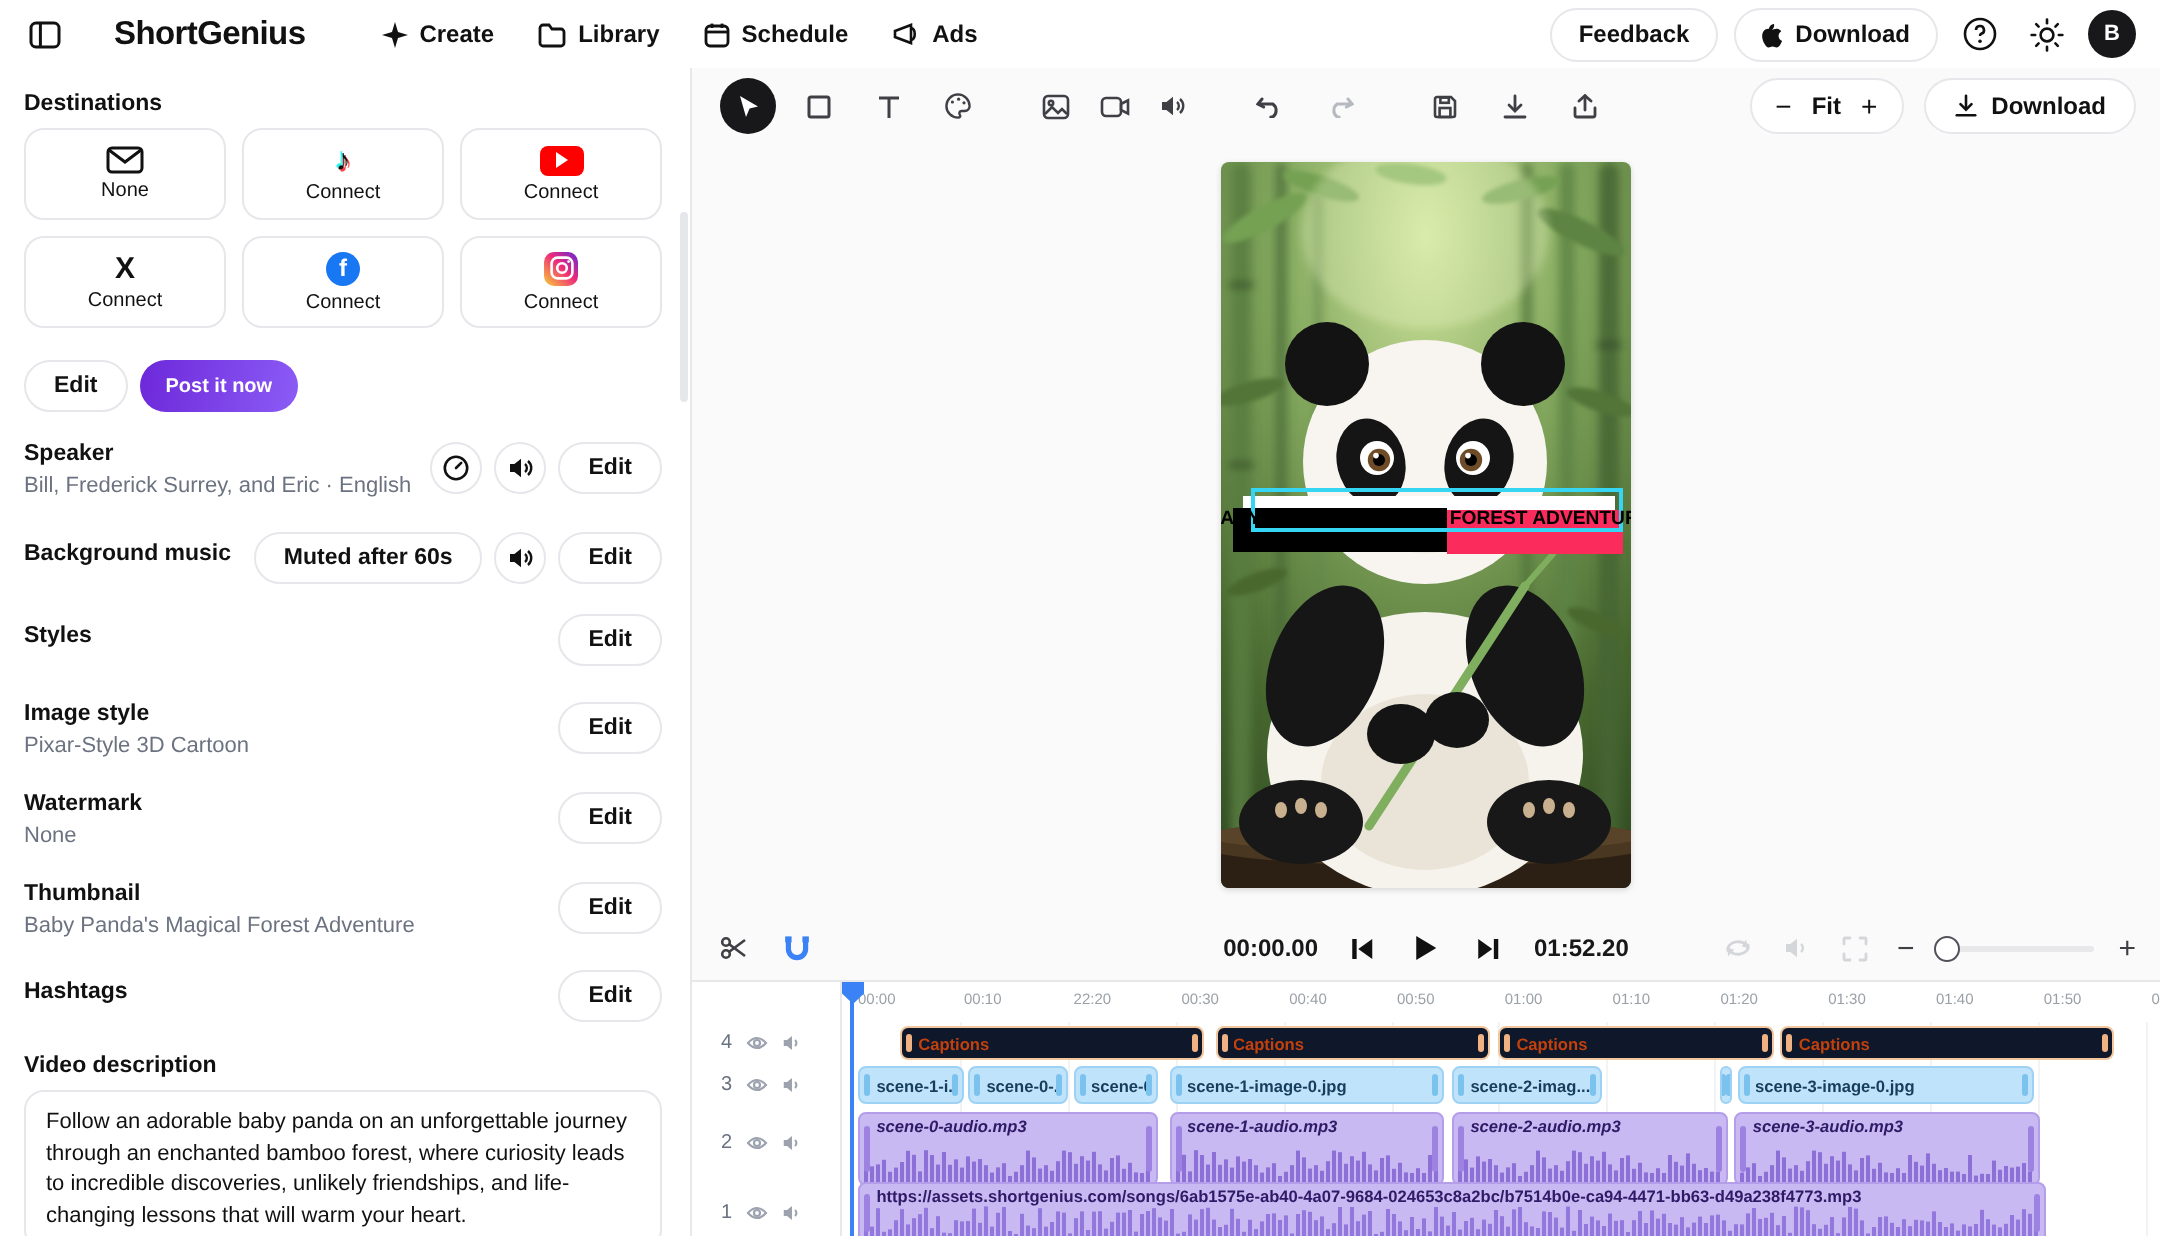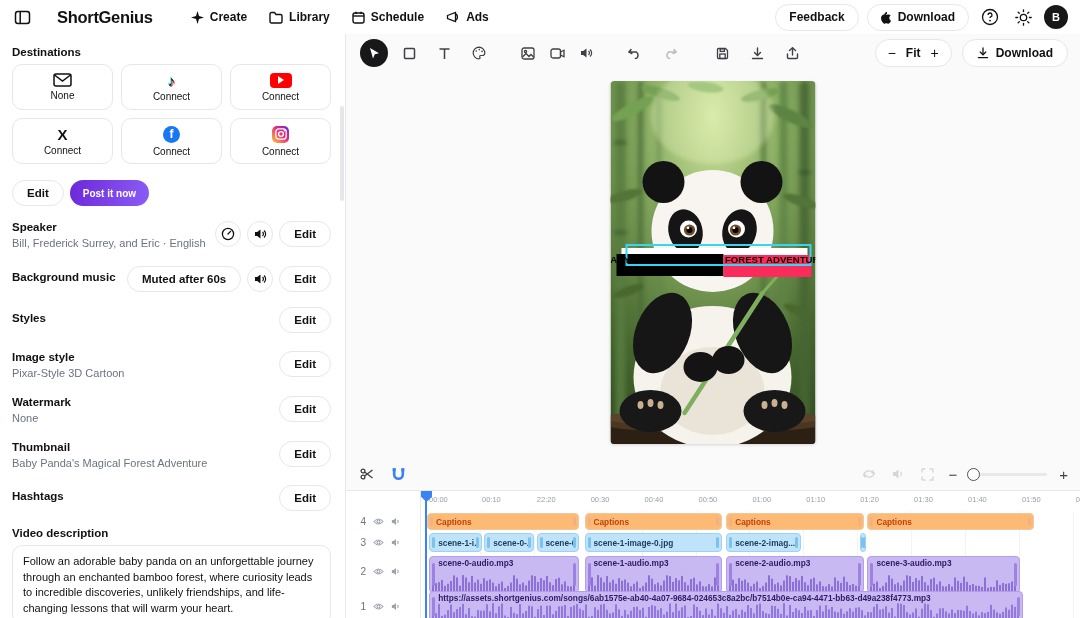--- a/index.html
+++ b/index.html
@@ -86,21 +86,21 @@
   .tl-left .hrow { position:absolute; left:0; right:0; display:flex; align-items:center; gap:7px; padding-left:13px; color:#9ca3af; }
   .tl-left .hrow .num { font-size:10px; color:#6b7280; width:7px; text-align:right; }
   .tl-right { flex:1; position:relative; overflow:hidden; }
   .ruler { position:absolute; left:5px; right:0; top:0; height:20px; }
   .ruler span { position:absolute; top:4px; font-size:7.5px; color:#9aa0a6; white-space:nowrap; }
   .tracks { position:absolute; left:5px; right:0; top:20px; bottom:0; }
   .gridline { position:absolute; top:0; bottom:0; width:1px; background:#f2f3f5; }
   .trow { position:absolute; left:0; right:0; }
   .clip { position:absolute; top:0; height:100%; border-radius:4px; overflow:hidden; cursor:pointer; }
   .clip .lbl { position:absolute; top:1px; left:8px; right:4px; font-size:8.3px; font-weight:600; white-space:nowrap; overflow:hidden; }
-  .clip.captions { background:#fdba74; border:1px solid #f3c79d; }
+  .clip.captions { background:#0f172a; border:1px solid #f3c79d;margin-left:23px; }
   .clip.captions .lbl { color:#c2410c; top:3px; }
   .clip.image { background:#bfe3fa; border:1px solid #9ed2f4; }
   .clip.image .lbl { color:#173d5c; top:4px; }
   .clip.audio { background:#c9b9f2; border:1px solid #b49ee9; }
   .clip.audio .lbl { color:#2e1a66; }
   .clip.music { background:#c9b9f2; border:1px solid #b49ee9; }
   .clip.music .lbl { color:#2e1a66; }
   .clip i.hl,.clip i.hr { position:absolute; top:18%; bottom:18%; width:3px; border-radius:2px; }
   .clip i.hl { left:2px; } .clip i.hr { right:2px; }
   .clip.captions i { background:#f0b183; }
@@ -542,20 +542,41 @@
               </svg>
           </button>
           <button class="pb-btn">
             <svg width="13" height="14" viewBox="0 0 13 14" fill="none" stroke="#3b82f6" stroke-width="2.6">
                 <path d="M2.2 1.5 v6 a4.3 4.3 0 0 0 8.6 0 v-6"></path>
                 <line x1="2.2" y1="4.2" x2="2.2" y2="1.2" stroke-width="3.2"></line>
                 <line x1="10.8" y1="4.2" x2="10.8" y2="1.2" stroke-width="3.2"></line>
               </svg>
           </button>
         </div>
+        <div class="pb-center">
+          <span class="time">00:00.00</span>
+          <button class="pb-btn">
+            <svg width="13" height="13" viewBox="0 0 13 13" fill="#111">
+                <rect x="1.5" y="1.5" width="2.2" height="10"></rect>
+                <path d="M11.5 1.5 L4.5 6.5 L11.5 11.5 Z"></path>
+              </svg>
+          </button>
+          <button class="pb-btn">
+            <svg width="14" height="14" viewBox="0 0 14 14" fill="#111">
+                <path d="M2.5 1 L12.5 7 L2.5 13 Z"></path>
+              </svg>
+          </button>
+          <button class="pb-btn">
+            <svg width="13" height="13" viewBox="0 0 13 13" fill="#111">
+                <rect x="9.3" y="1.5" width="2.2" height="10"></rect>
+                <path d="M1.5 1.5 L8.5 6.5 L1.5 11.5 Z"></path>
+              </svg>
+          </button>
+          <span class="time">01:52.20</span>
+        </div>
         <div class="pb-right">
           <button class="pb-btn dim">
             <svg width="14" height="12" viewBox="0 0 14 12" fill="none" stroke="currentColor" stroke-width="1.4" stroke-linecap="round">
                 <path d="M2 7.5 a5 3.8 0 0 1 10 -1.5"></path>
                 <path d="M12 4.5 a5 3.8 0 0 1 -10 1.5"></path>
                 <path d="M10.5 2.5 L12.2 5.8 L14 3.8" stroke-width="0"></path>
                 <path d="M11 1.8 L12.1 6 L8.9 5.2" fill="currentColor" stroke="none"></path>
                 <path d="M2 10.2 L1.9 6 L5.1 6.8" fill="currentColor" stroke="none"></path>
               </svg>
           </button>
@@ -703,22 +724,27 @@
                 <div class="clip image" style="left: 300.2px; width: 74.9px;">
                   <span class="lbl">scene-2-imag...</span>
                   <i class="hl"></i>
                   <i class="hr"></i>
                 </div>
                 <div class="clip image" style="left: 434.4px; width: 5.4px;">
                   <span class="lbl">s</span>
                   <i class="hl"></i>
                   <i class="hr"></i>
                 </div>
+                <div class="clip image" style="left: 442.5px; width: 148.8px;">
+                  <span class="lbl">scene-3-image-0.jpg</span>
+                  <i class="hl"></i>
+                  <i class="hr"></i>
+                </div>
               </div>
-              <div class="trow" style="top: 45px; height: 37px;">
+              <div class="trow" style="top: 45px; height: 37px; font-style: italic;">
                 <div class="clip audio" style="left: 3.2px; width: 149.8px;">
                   <svg class="wave" width="145.84199999999998" height="17.98" viewBox="0 0 145.84199999999998 17.98" preserveAspectRatio="none">
                     <rect x="0" y="6.8" width="2" height="11.2" fill="#8d6fd8"></rect>
                     <rect x="3" y="9.2" width="2" height="8.8" fill="#8d6fd8"></rect>
                     <rect x="6" y="8.2" width="2" height="9.8" fill="#8d6fd8"></rect>
                     <rect x="9" y="5.9" width="2" height="12.1" fill="#8d6fd8"></rect>
                     <rect x="12" y="11.9" width="2" height="6.1" fill="#8d6fd8"></rect>
                     <rect x="15" y="9.8" width="2" height="8.2" fill="#8d6fd8"></rect>
                     <rect x="18" y="7.0" width="2" height="10.9" fill="#8d6fd8"></rect>
                     <rect x="21" y="1.4" width="2" height="16.5" fill="#8d6fd8"></rect>

